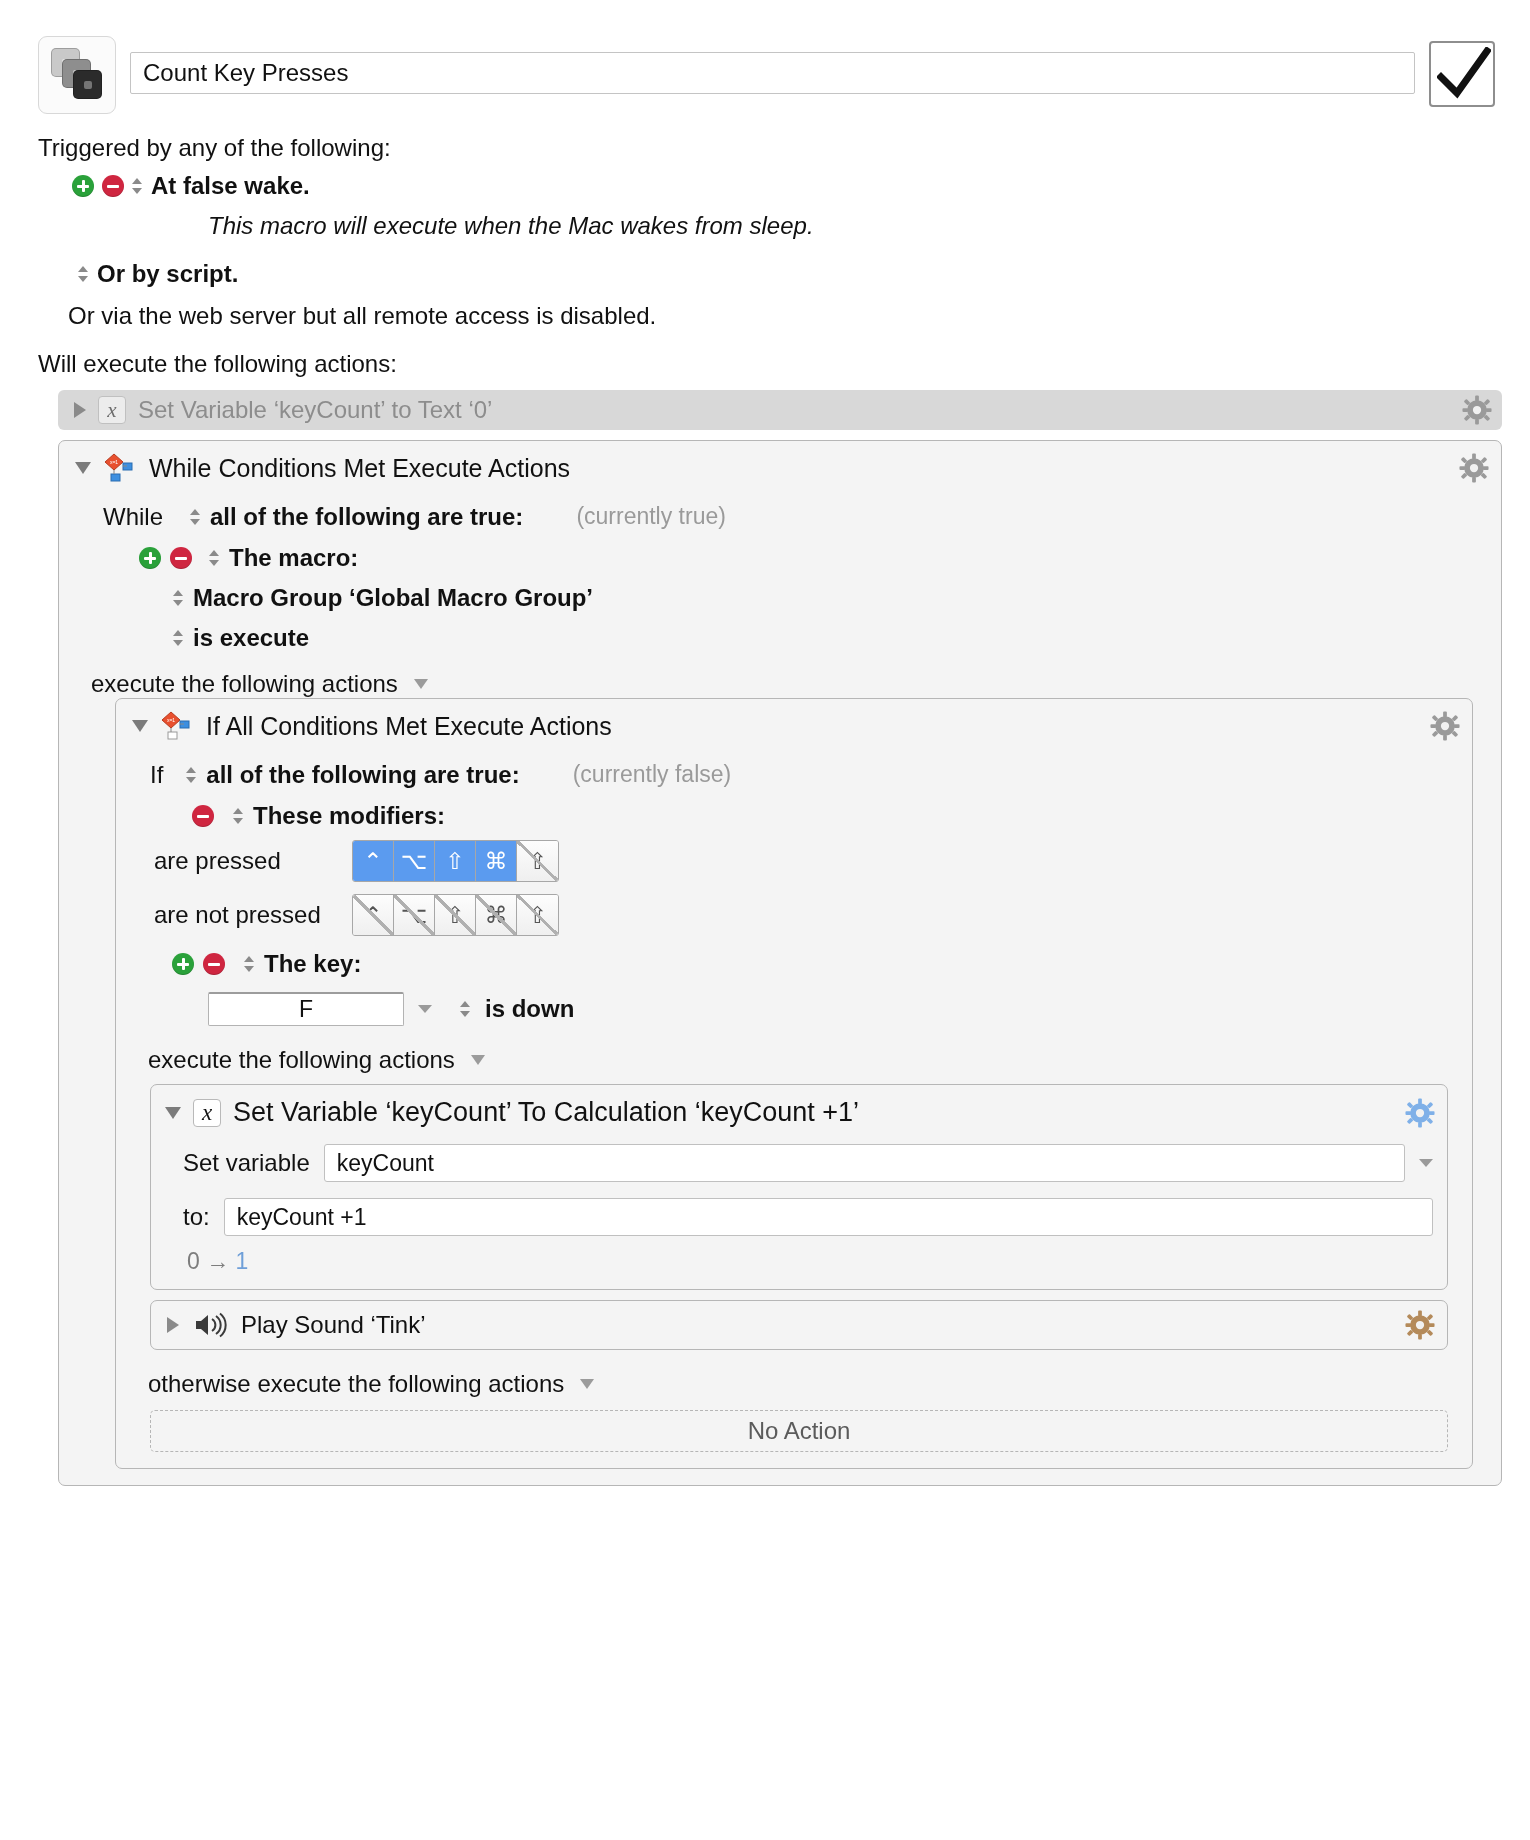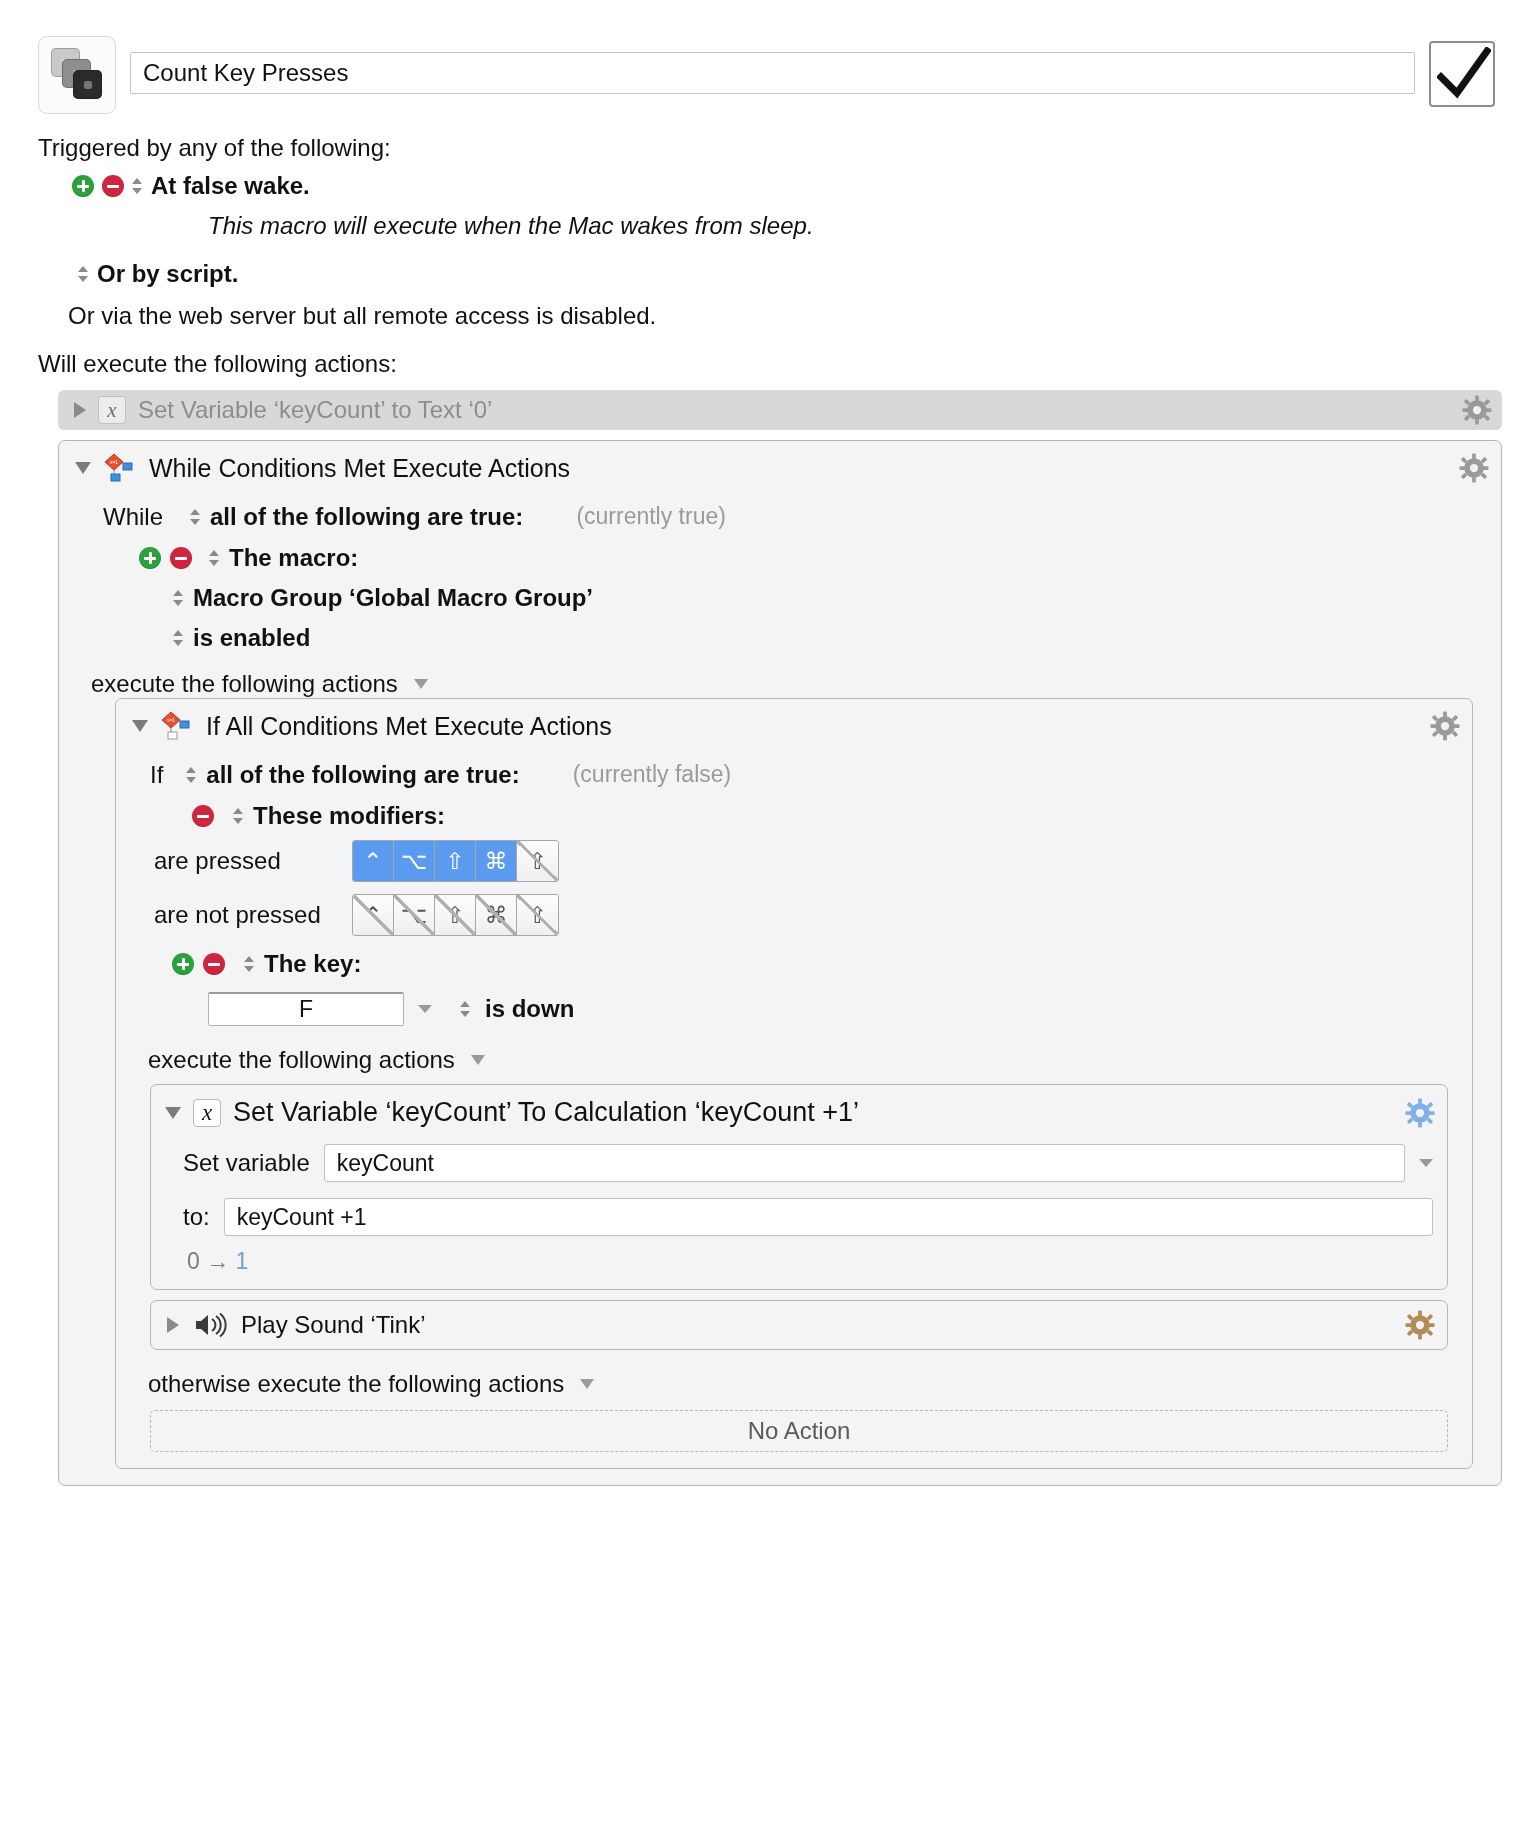--- a/index.html
+++ b/index.html
@@ -398,21 +398,21 @@
           <span class="line bold">The macro:</span>
         </div>
 
         <div class="cond-row indent3">
           <span class="stepper"></span>
           <span class="line bold">Macro Group ‘Global Macro Group’</span>
         </div>
 
         <div class="cond-row indent3">
           <span class="stepper"></span>
-          <span class="line bold">is enabled</span>
+          <span class="line bold">is execute</span>
         </div>
 
         <div class="exec-row">
           <span class="txt">execute the following actions</span>
           <span class="tri tri-down-sm"></span>
         </div>
 
         <div class="group ifbox">
           <div class="group-head">
             <span class="tri tri-down"></span>

